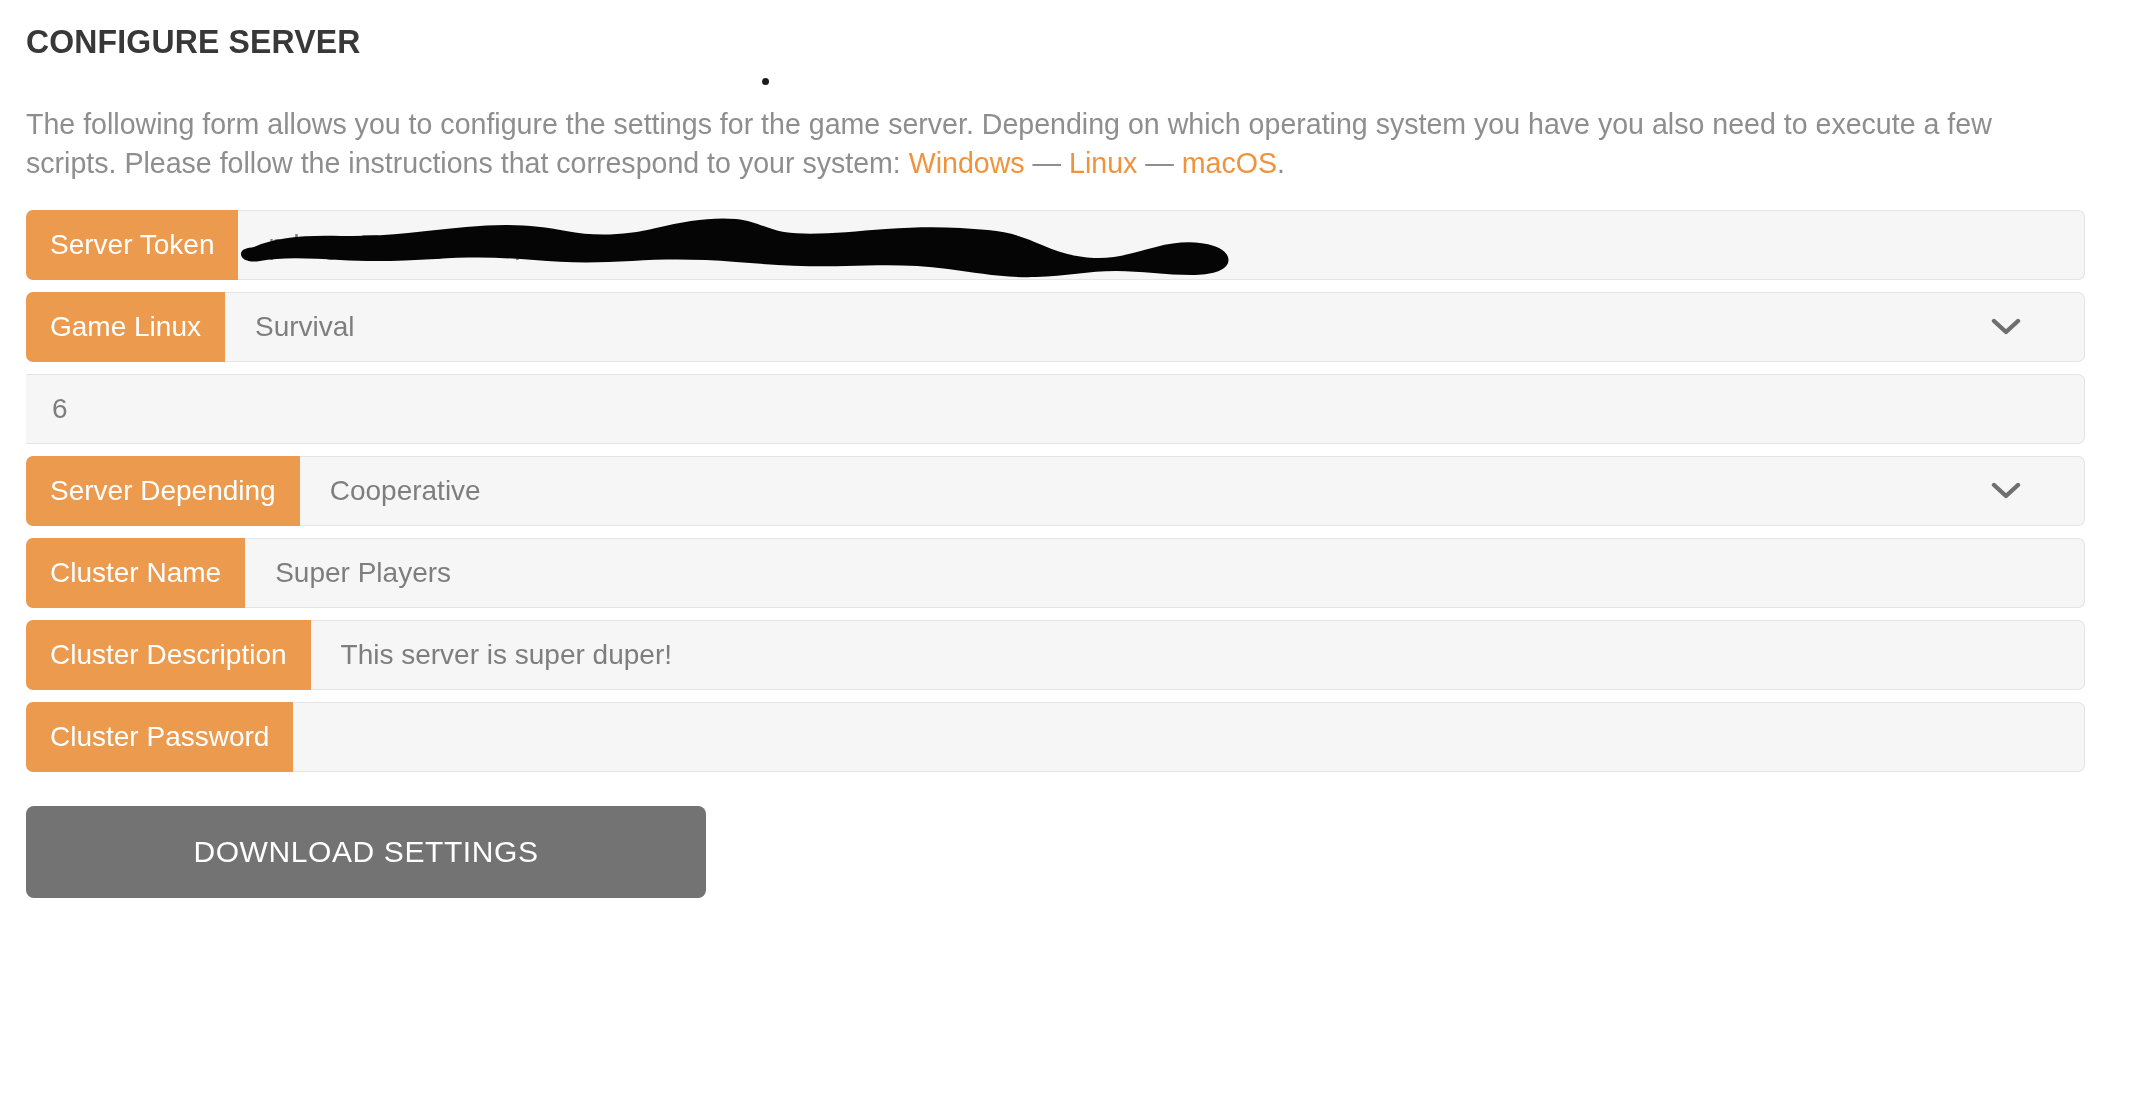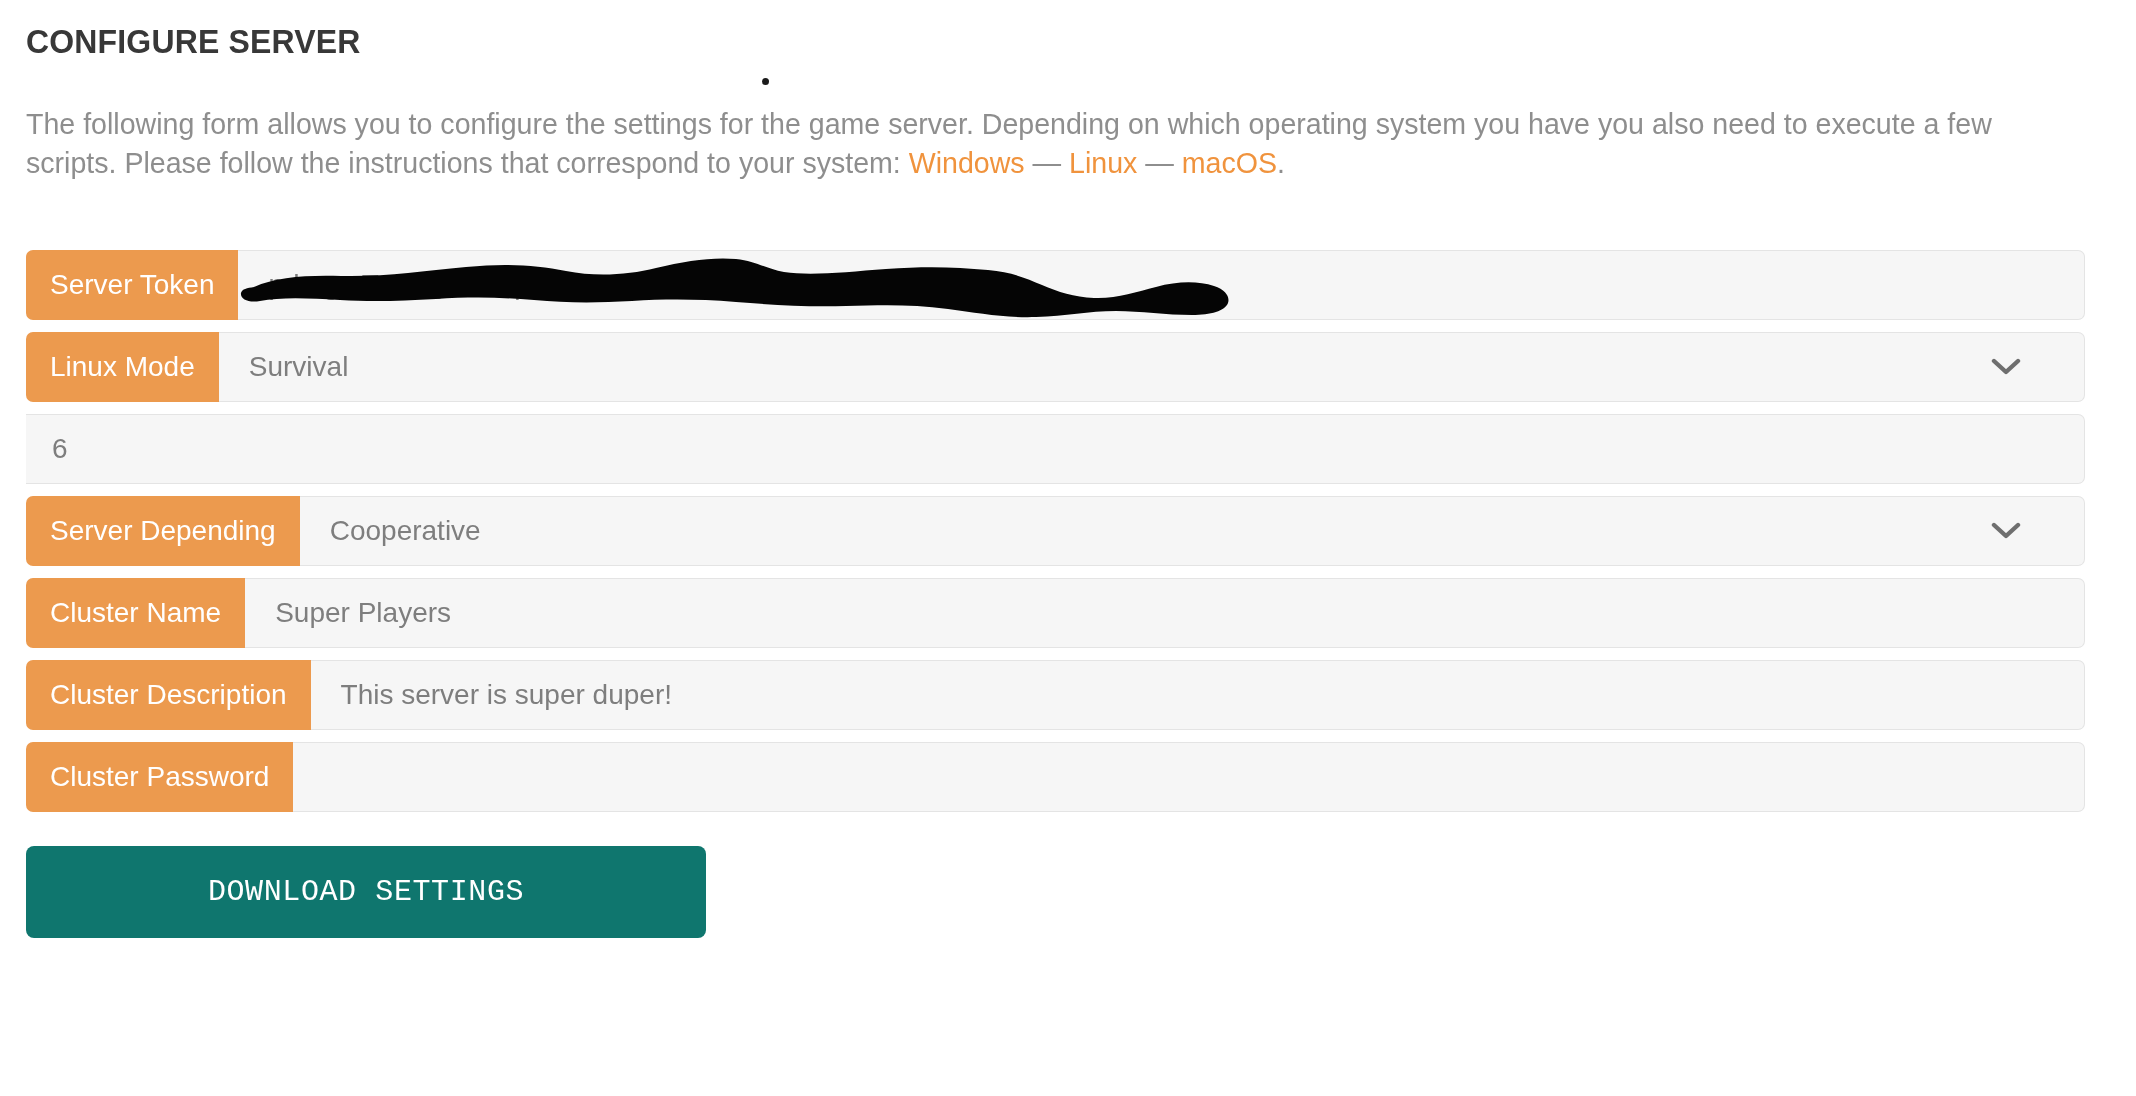--- a/index.html
+++ b/index.html
@@ -65,21 +65,20 @@
     border-radius: 50%;
     background: #1b1b1b;
   }
 
   
   .form {
     position: absolute;
     left: 0;
     top: 210px;
     width: 2136px;
-    margin-top: 40px;
   }
 
   .row {
     position: relative;
     height: 70px;
     margin-bottom: 12px;
     padding-left: 26px;
     padding-right: 51px;
     box-sizing: border-box;
     display: flex;
@@ -151,31 +150,31 @@
     top: -6px;
   }
 
   
   .btn-wrap {
     padding-left: 26px;
     padding-top: 22px;
   }
   .submit-btn {
     display: inline-block;
-    background: #0f766e;
+    background: #737373;
     color: #ffffff;
     font-size: 30px;
     letter-spacing: 0.6px;
     border: none;
     border-radius: 8px;
     width: 680px;
     height: 92px;
     line-height: 92px;
     text-align: center;
-    font-family: Liberation Mono, monospace;
+    font-family: Liberation Sans, sans-serif;
     cursor: pointer;
     padding: 0;
   }
 </style>
 </head>
 <body>
 
 <div class="page">
 
   <div class="page-title">CONFIGURE SERVER</div>
@@ -220,21 +219,21 @@
                      C 165,56 136,57 104,55
                      C 72,53 44,52 24,56
                      C 12,58 4,54 5,48
                      C 6,44 11,43 18,42 Z" fill="#050505"></path>
           </svg>
         </span>
       </div>
     </div>
 
     <div class="row">
-      <div class="row-label">Linux Mode</div>
+      <div class="row-label">Game Linux</div>
       <div class="row-field">
         <span class="field-value">Survival</span>
         <span class="chevron">
           <svg width="30" height="18" viewBox="0 0 30 18" xmlns="http://www.w3.org/2000/svg">
             <path d="M3,3 L15,14 L27,3" fill="none" stroke="#6f6f6f" stroke-width="4.4" stroke-linecap="round" stroke-linejoin="round"></path>
           </svg>
         </span>
       </div>
     </div>
 

